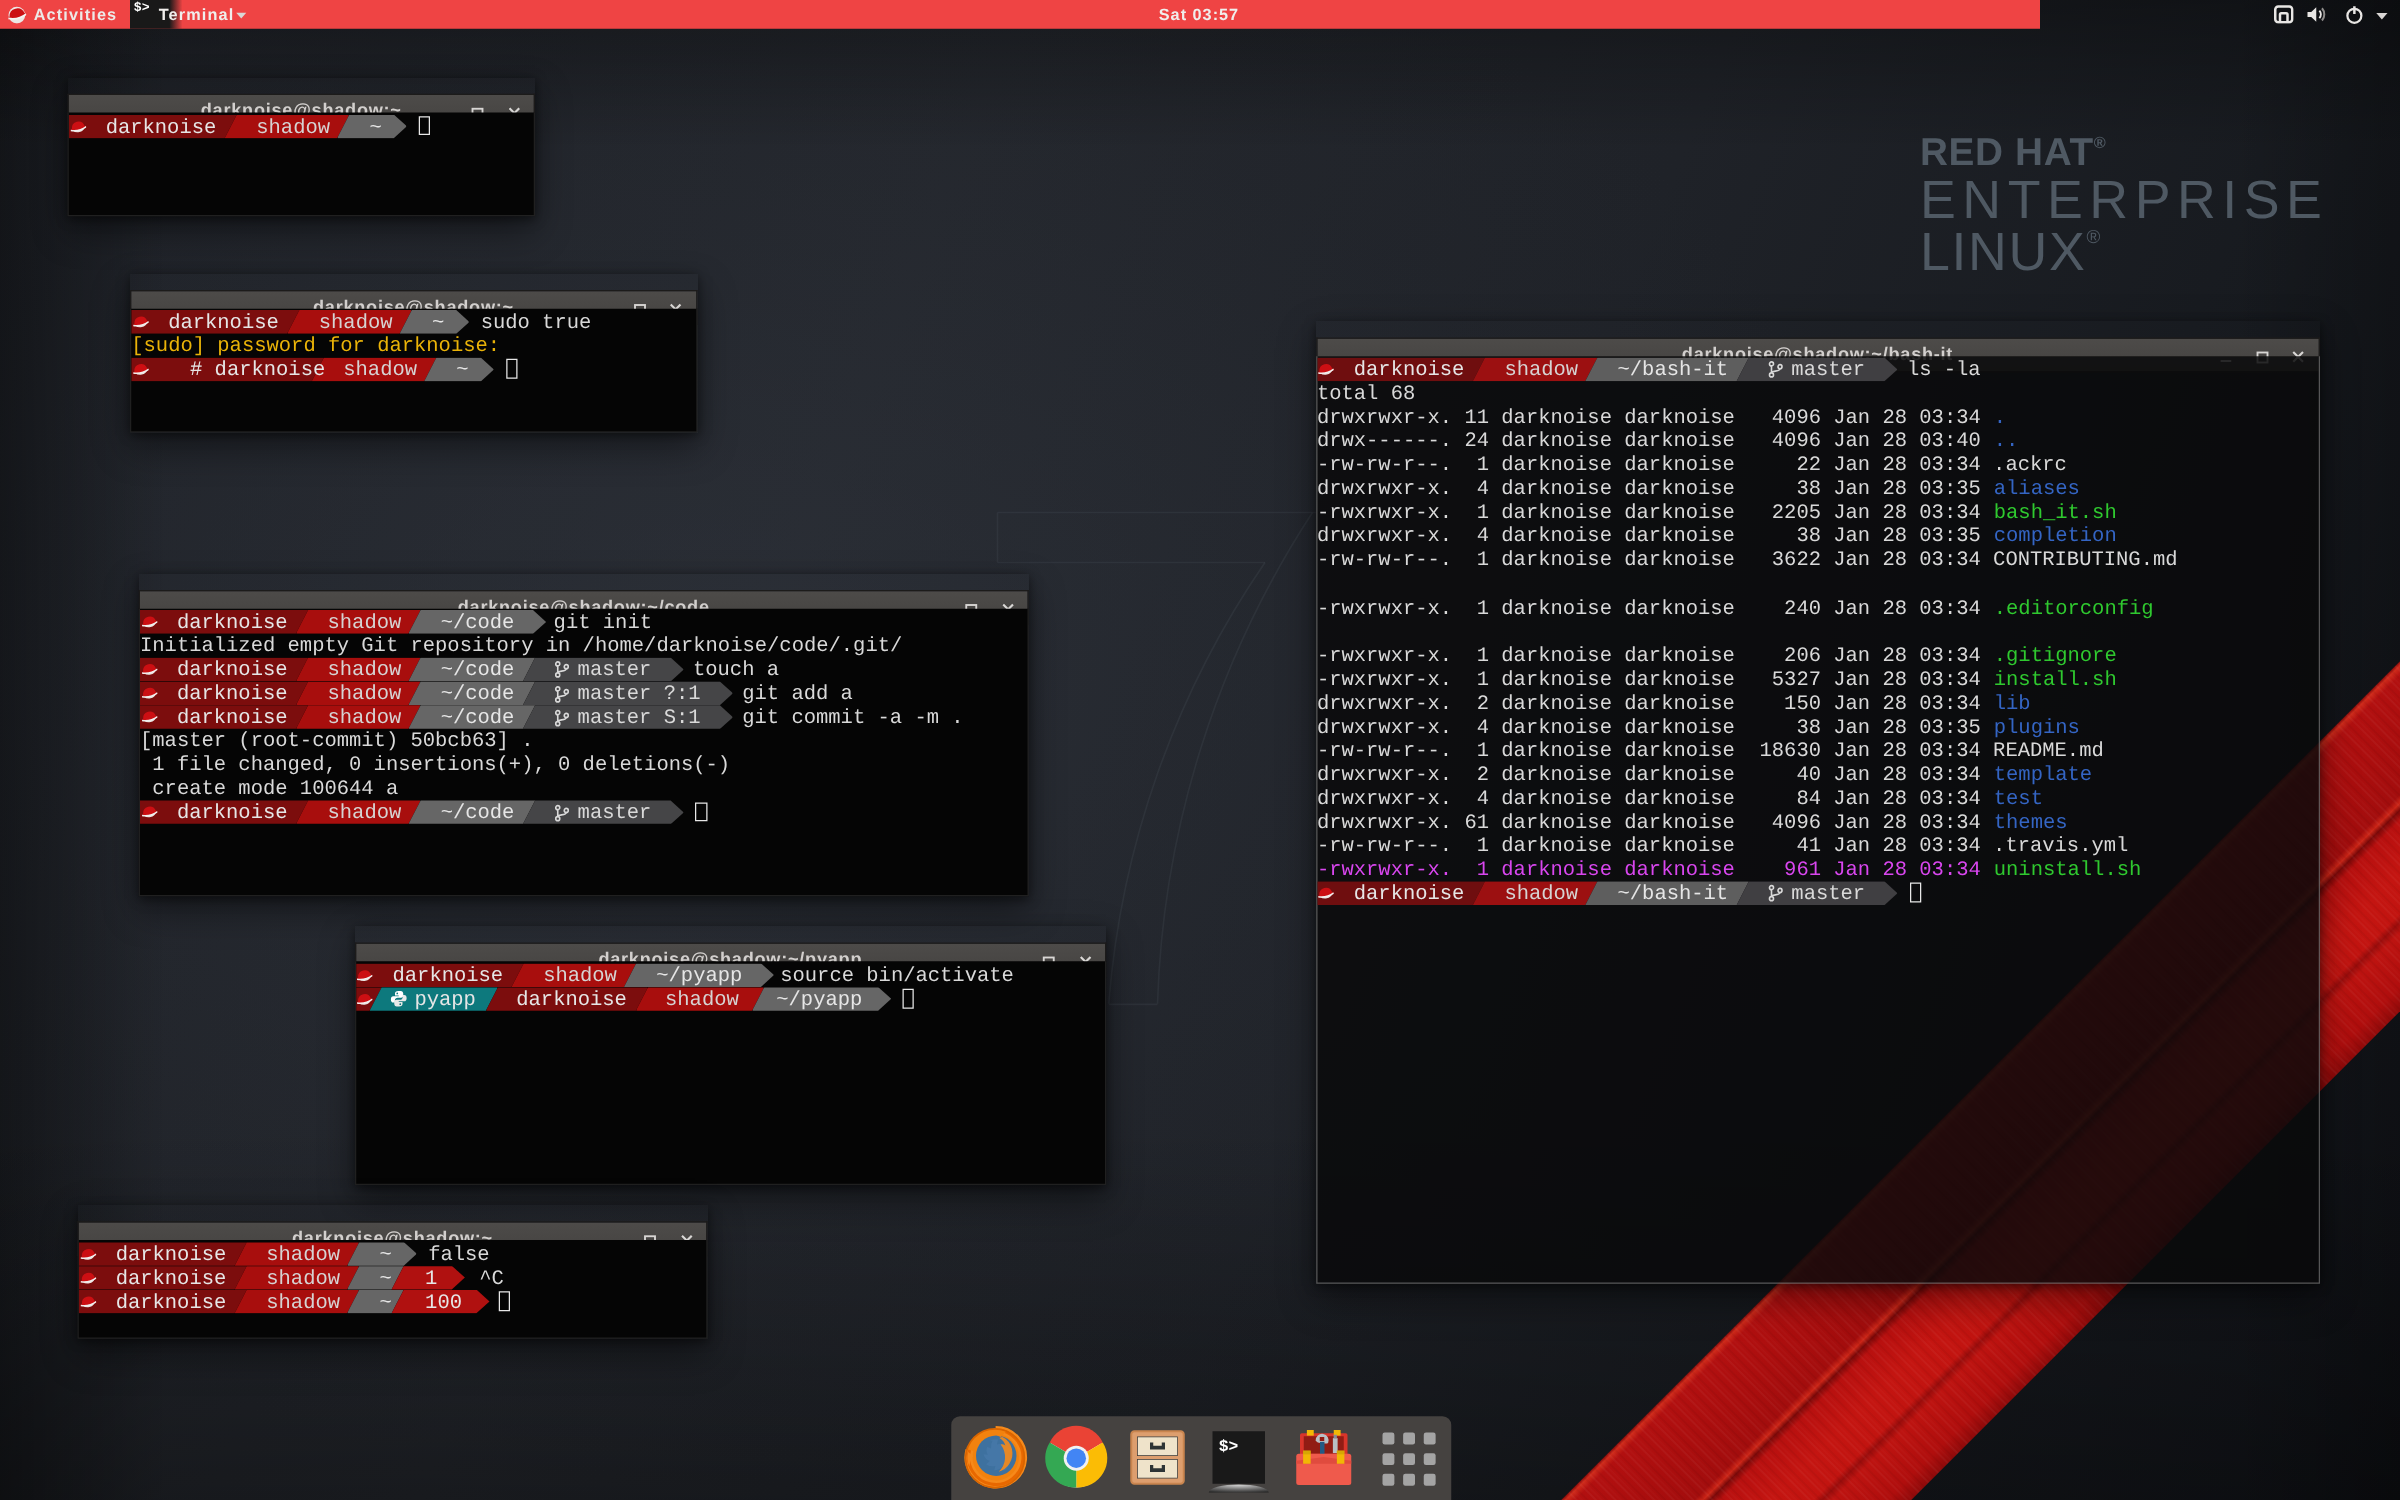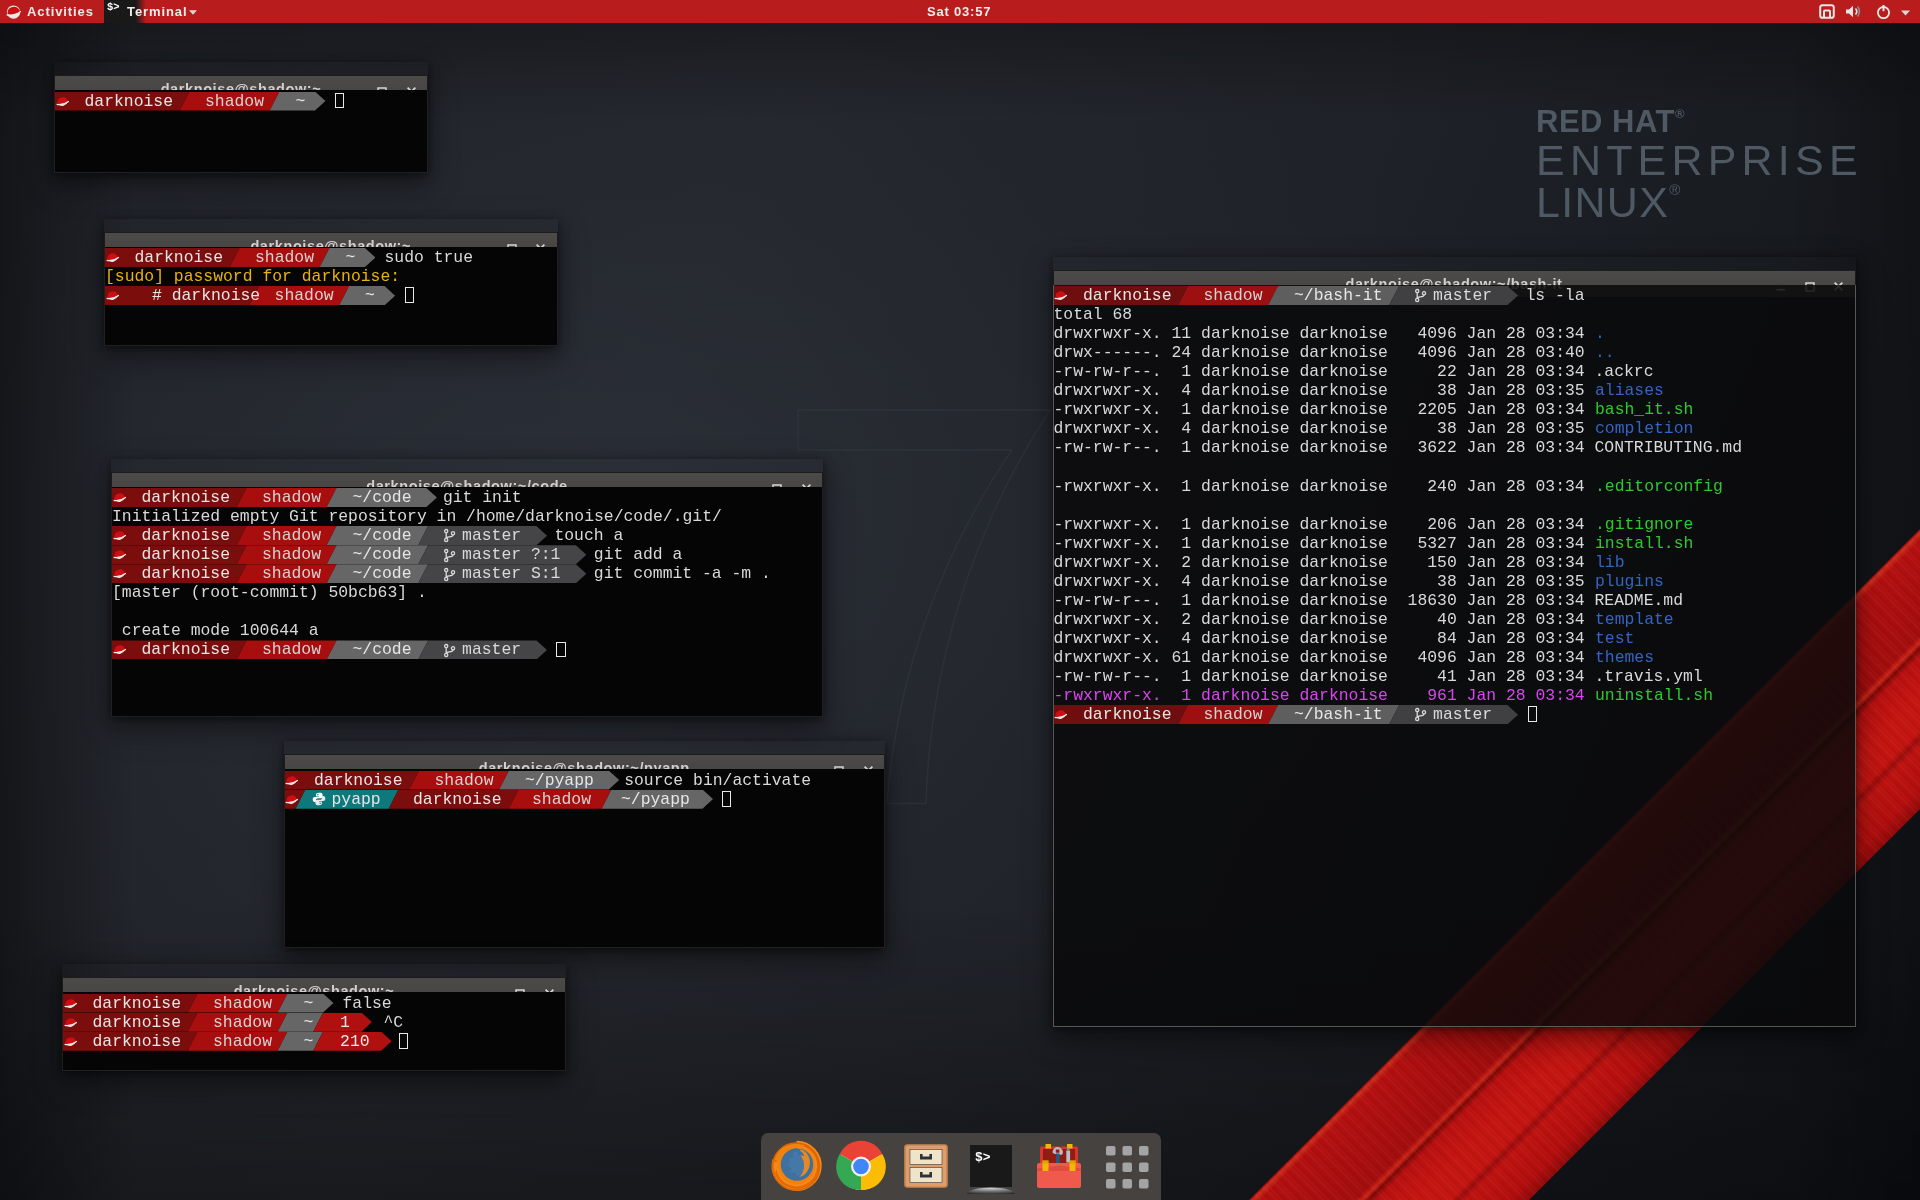--- a/index.html
+++ b/index.html
@@ -4,21 +4,21 @@
 html,body{width:1920px;height:1200px;overflow:hidden}
 body{font-family:"Liberation Sans",sans-serif;background:#1d2026;position:relative}
 #bg{position:absolute;inset:0;background:
  radial-gradient(1250px 880px at 30% 44%, rgba(58,64,75,0.34), rgba(40,44,52,0.16) 55%, rgba(0,0,0,0) 75%),
  linear-gradient(112deg,#1e2127 0%,#23262c 34%,#1f2228 58%,#171a1f 80%,#111318 100%);}
 #bg::after{content:"";position:absolute;inset:0;background:
  linear-gradient(to bottom, rgba(0,0,0,0.35), rgba(0,0,0,0) 10%, rgba(0,0,0,0) 75%, rgba(0,0,0,0.32)),
  linear-gradient(to right, rgba(0,0,0,0.4), rgba(0,0,0,0) 7%, rgba(0,0,0,0) 93%, rgba(0,0,0,0.25));}
 #wall{position:absolute;left:0;top:0}
 #wm{position:absolute;left:1536px;top:104px;color:#4f5963;font-family:"Liberation Sans",sans-serif}
-#topbar{position:absolute;left:0;top:0;width:1920px;height:23px;background:#b91c1c;font-size:13px;letter-spacing:0.9px;z-index:50}
+#topbar{position:absolute;left:0;top:0;width:1632px;height:23px;background:#ef4444;font-size:13px;letter-spacing:0.9px;z-index:50}
 #dock{position:absolute;left:760.5px;top:1133px;width:400px;height:67px;background:#454240;border-radius:7px 7px 0 0;z-index:40}
 #dockicons{z-index:41}
 .win{position:absolute;box-shadow:0 2px 8px rgba(0,0,0,0.5),0 12px 28px rgba(0,0,0,0.42);z-index:10}
 .tb{position:absolute;left:0;top:13px;width:100%;height:28px;background:linear-gradient(#4d4b49,#444240);border:1px solid #1c1b1a;border-bottom:1px solid #201f1e;display:flex;align-items:center;justify-content:center}
 .tt{font-weight:bold;font-size:14.5px;color:#d2cfcd;letter-spacing:0.6px}
 .wb{position:absolute;top:8px;width:13px;height:13px}
 .term{position:absolute;left:0;top:28px;right:0;bottom:0;border:1px solid;border-top:none;font-family:"Liberation Mono",monospace;font-size:16.4px;overflow:hidden}
 .term span{line-height:19.1px;letter-spacing:0}
 </style></head>
 <body>
@@ -254,20 +254,23 @@
             <circle cx="11" cy="5.3" r="1.6"></circle>
             <path d="M4.2,4.7 V10.3 M11,6.9 C11,9.5 4.2,8.3 4.2,10.3"></path>
           </g>
         </svg>
         <span style="position:absolute;left:350.1px;top:0;color:#d9d9d9;white-space:pre">master S:1</span>
         <span style="position:absolute;left:481.8px;top:0;color:#d9d9d9;white-space:pre">git commit -a -m .</span>
       </div>
       <div style="position:absolute;left:0;top:96.75px;width:100%;height:19.1px">
         <span style="position:absolute;left:0.0px;top:0;color:#d9d9d9;white-space:pre">[master (root-commit) 50bcb63] .</span>
       </div>
+      <div style="position:absolute;left:0;top:115.80px;width:100%;height:19.1px">
+        <span style="position:absolute;left:0.0px;top:0;color:#d9d9d9;white-space:pre"> 1 file changed, 0 insertions(+), 0 deletions(-)</span>
+      </div>
       <div style="position:absolute;left:0;top:134.85px;width:100%;height:19.1px">
         <span style="position:absolute;left:0.0px;top:0;color:#d9d9d9;white-space:pre"> create mode 100644 a</span>
       </div>
       <div style="position:absolute;left:0;top:153.90px;width:100%;height:19.1px">
         <div style="position:absolute;top:0;left:-0.5px;width:135.0px;height:19.1px;background:#7c0d0d;clip-path:polygon(0.0px 0,135.0px 0,125.2px 100%,0 100%)"></div>
         <div style="position:absolute;top:0;left:124.7px;width:99.8px;height:19.1px;background:#a80e0d;clip-path:polygon(9.8px 0,99.8px 0,90.0px 100%,0 100%)"></div>
         <div style="position:absolute;top:0;left:214.7px;width:101.4px;height:19.1px;background:#666666;clip-path:polygon(9.8px 0,101.4px 0,91.6px 100%,0 100%)"></div>
         <div style="position:absolute;top:0;left:306.3px;width:128.7px;height:19.1px;background:#454547;clip-path:polygon(9.8px 0,118.2px 0,128.7px 50%,118.2px 100%,0 100%)"></div>
         <svg width="13" height="13" viewBox="0 0 13 13" style="position:absolute;left:0.5px;top:3px">
           <g transform="rotate(-14 6.5 6.5)">
@@ -403,21 +406,21 @@
         <svg width="13" height="13" viewBox="0 0 13 13" style="position:absolute;left:0.5px;top:3px">
           <g transform="rotate(-14 6.5 6.5)">
             <path d="M1.5,8.2 Q3.2,10.8 6.5,10.8 Q9.8,10.8 11.5,8.2 L11,7.4 Q6.5,9 2,7.4 Z" fill="#e9e4e1"></path>
             <path d="M1.2,7 Q2,2.3 6.5,2.3 Q11,2.3 11.8,7 L12.9,7.9 Q6.5,10.5 0.1,7.9 Z" fill="#cc0f13"></path>
             <path d="M0.1,7.9 Q6.5,10.5 12.9,7.9" stroke="#f2efee" stroke-width="1.15" fill="none"></path>
           </g>
         </svg>
         <span style="position:absolute;left:29.5px;top:0;color:#e6e6e6;white-space:pre">darknoise</span>
         <span style="position:absolute;left:150.0px;top:0;color:#d6d3d3;white-space:pre">shadow</span>
         <span style="position:absolute;left:240.5px;top:0;color:#e6e6e6;white-space:pre">~</span>
-        <span style="position:absolute;left:277.1px;top:0;color:#e6e6e6;white-space:pre">210</span>
+        <span style="position:absolute;left:277.1px;top:0;color:#e6e6e6;white-space:pre">100</span>
         <span style="position:absolute;left:336.1px;top:1.2px;width:9.4px;height:15.8px;border:1.4px solid #e8e8e8"></span>
       </div>
     </div>
 </div>
 <div class="win" style="left:1052.5px;top:256.5px;width:803px;height:770.5px">
 <div class="tb">
       <span class="tt">darknoise@shadow:~/bash-it</span>
 <span class="wb" style="right:66.5px"><svg width="12" height="12" viewBox="0 0 12 12">
           <path d="M1.5,8.7 H10" stroke="#d8d6d4" stroke-width="1.6"></path>
         </svg></span>

